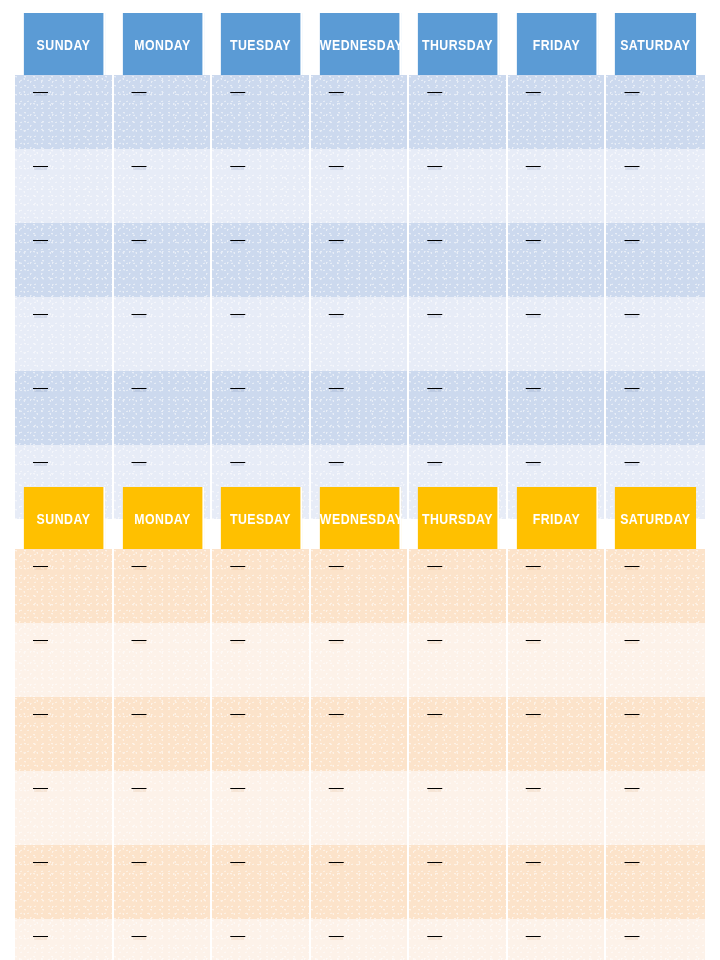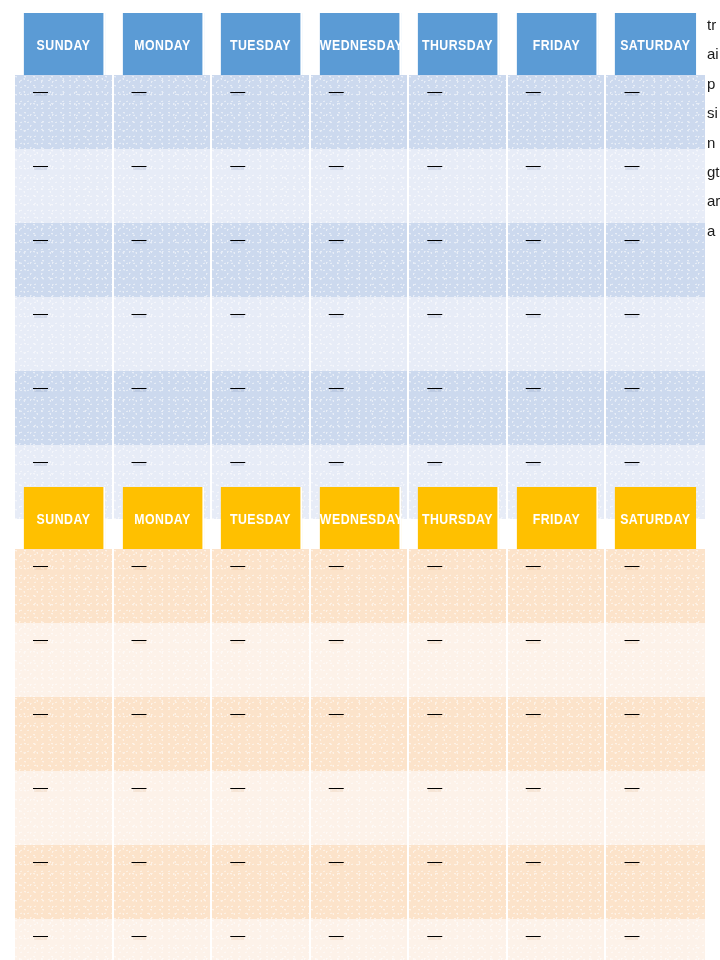--- a/index.html
+++ b/index.html
@@ -295,15 +295,14 @@
         <td><span class="speckle"></span><span class="cell-mark">—</span></td>
         <td><span class="speckle"></span><span class="cell-mark">—</span></td>
         <td><span class="speckle"></span><span class="cell-mark">—</span></td>
         <td><span class="speckle"></span><span class="cell-mark">—</span></td>
         <td><span class="speckle"></span><span class="cell-mark">—</span></td>
         <td><span class="speckle"></span><span class="cell-mark">—</span></td>
       </tr>
     </tbody>
   </table>
 
-  <div class="side-text">traipsingtara</div>
 
 </div>
 
 </body></html>

